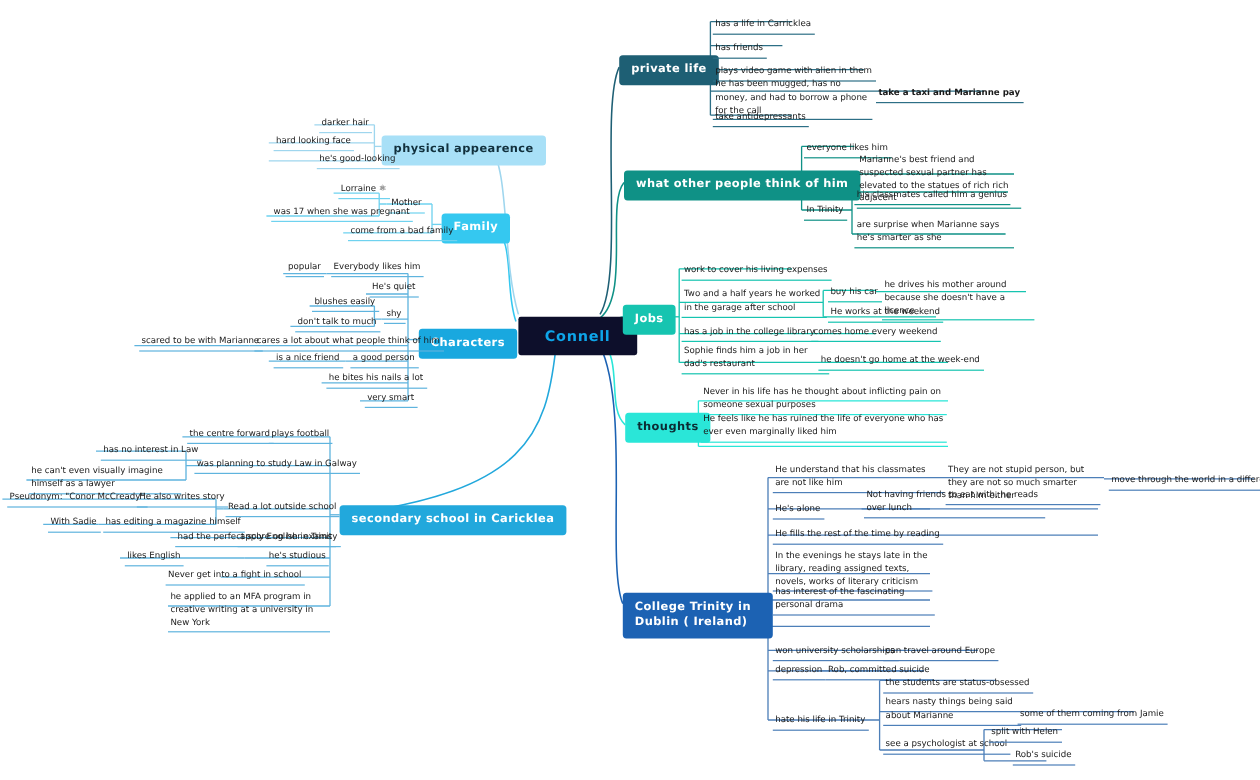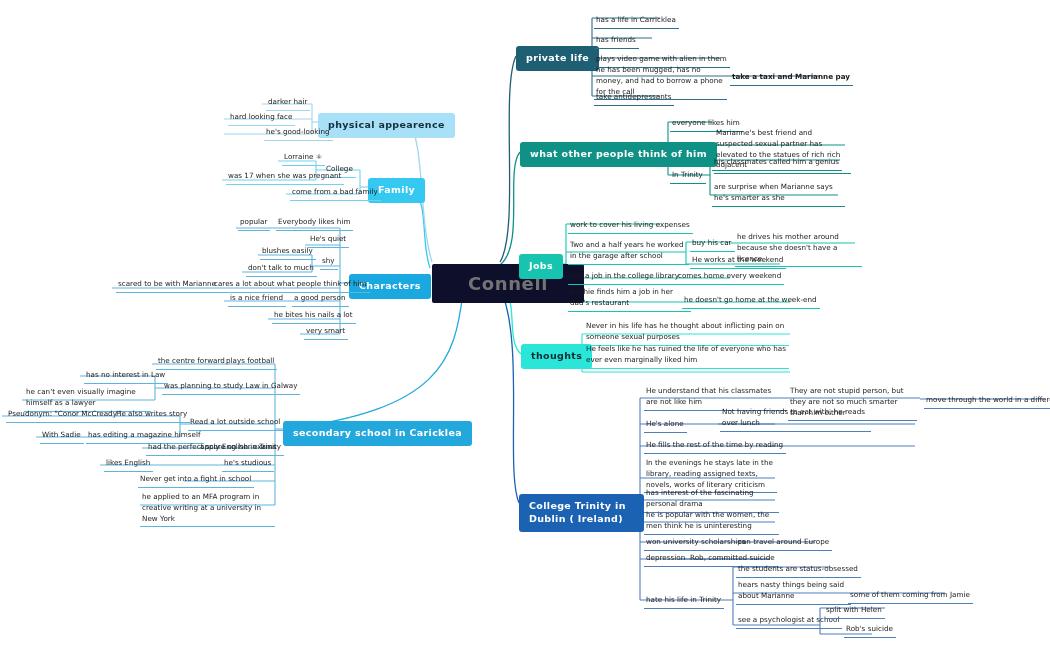--- a/index.html
+++ b/index.html
@@ -6,23 +6,23 @@
   body{
     width:1050px;height:650px;background:#ffffff;
     font-family:"DejaVu Sans","Liberation Sans",sans-serif;
     overflow:hidden;position:relative;
   }
   #canvas{position:absolute;left:0;top:0;width:1050px;height:650px;}
   svg.links{position:absolute;left:0;top:0;width:1050px;height:650px;pointer-events:none;}
 
   
   .root{
-    position:absolute;background:#0d0f2b;color:#737373;
-    font-size:18px;font-weight:700;letter-spacing:.6px;
-    padding:9px 36px;border-radius:2px;white-space:nowrap;
+    position:absolute;background:#0d0f2b;color:#0ea5e9;
+    font-size:12px;font-weight:700;letter-spacing:.6px;
+    padding:9px 22px;border-radius:2px;white-space:nowrap;
     display:flex;align-items:center;justify-content:center;
   }
 
   
   .bnode{
     position:absolute;color:#ffffff;font-size:9.5px;font-weight:700;
     letter-spacing:.35px;padding:6px 10px;border-radius:3px;
     line-height:1.35;
   }
   .bnode.wrap{white-space:normal;}
@@ -176,21 +176,20 @@
   <div class="leaf ul" style="left:584px;top:342px;width:200px;--lc:#2ae6d8;">He feels like he has ruined the life of everyone who has ever even marginally liked him</div>
 
   <div class="leaf ul" style="left:644px;top:384px;width:138px;--lc:#4d7fb8;">He understand that his classmates are not like him</div>
   <div class="leaf ul" style="left:788px;top:384px;width:124px;--lc:#4d7fb8;">They are not stupid person, but they are not so much smarter than him either</div>
   <div class="leaf nw ul" style="left:924px;top:393px;--lc:#4d7fb8;">move through the world in a different way</div>
   <div class="leaf nw ul" style="left:644px;top:417px;--lc:#4d7fb8;">He's alone</div>
   <div class="leaf ul" style="left:720px;top:405px;width:146px;--lc:#4d7fb8;">Not having friends to eat with, he reads over lunch</div>
   <div class="leaf nw ul" style="left:644px;top:438px;--lc:#4d7fb8;">He fills the rest of the time by reading</div>
   <div class="leaf ul" style="left:644px;top:456px;width:128px;--lc:#4d7fb8;">In the evenings he stays late in the library, reading assigned texts, novels, works of literary criticism</div>
   <div class="leaf ul" style="left:644px;top:486px;width:130px;--lc:#4d7fb8;">has interest of the fascinating personal drama</div>
-  <div class="leaf ul" style="left:644px;top:508px;width:130px;--lc:#4d7fb8;">he is popular with the women, the men think he is uninteresting</div>
   <div class="leaf nw ul" style="left:644px;top:535px;--lc:#4d7fb8;">won university scholarships</div>
   <div class="leaf nw ul" style="left:736px;top:535px;--lc:#4d7fb8;">can travel around Europe</div>
   <div class="leaf nw ul" style="left:644px;top:551px;--lc:#4d7fb8;">depression</div>
   <div class="leaf nw ul" style="left:688px;top:551px;--lc:#4d7fb8;">Rob, committed suicide</div>
   <div class="leaf nw ul" style="left:644px;top:593px;--lc:#4d7fb8;">hate his life in Trinity</div>
   <div class="leaf nw ul" style="left:736px;top:562px;--lc:#4d7fb8;">the students are status-obsessed</div>
   <div class="leaf ul" style="left:736px;top:578px;width:110px;--lc:#4d7fb8;">hears nasty things being said about Marianne</div>
   <div class="leaf nw ul" style="left:848px;top:588px;--lc:#4d7fb8;">some of them coming from Jamie</div>
   <div class="leaf nw ul" style="left:736px;top:613px;--lc:#4d7fb8;">see a psychologist at school</div>
   <div class="leaf nw ul" style="left:824px;top:603px;--lc:#4d7fb8;">split with Helen</div>
@@ -219,21 +218,21 @@
   <div class="leaf nw ul" style="left:320px;top:254px;--lc:#5fb4de;">shy</div>
   <div class="leaf nw ul" style="left:260px;top:244px;--lc:#5fb4de;">blushes easily</div>
   <div class="leaf nw ul" style="left:246px;top:261px;--lc:#5fb4de;">don't talk to much</div>
   <div class="leaf nw ul" style="left:212px;top:277px;--lc:#5fb4de;">cares a lot about what people think of him</div>
   <div class="leaf nw ul" style="left:116px;top:277px;--lc:#5fb4de;">scared to be with Marianne</div>
   <div class="leaf nw ul" style="left:292px;top:291px;--lc:#5fb4de;">a good person</div>
   <div class="leaf nw ul" style="left:228px;top:291px;--lc:#5fb4de;">is a nice friend</div>
   <div class="leaf nw ul" style="left:272px;top:308px;--lc:#5fb4de;">he bites his nails a lot</div>
   <div class="leaf nw ul" style="left:304px;top:324px;--lc:#5fb4de;">very smart</div>
 
-  <div class="leaf nw ul" style="left:324px;top:162px;--lc:#6fd2ef;">College</div>
+  <div class="leaf nw ul" style="left:324px;top:162px;--lc:#6fd2ef;">Mother</div>
   <div class="leaf nw ul" style="left:282px;top:150px;--lc:#6fd2ef;">Lorraine  ⚛</div>
   <div class="leaf nw ul" style="left:226px;top:169px;--lc:#6fd2ef;">was 17 when she was pregnant</div>
   <div class="leaf nw ul" style="left:290px;top:185px;--lc:#6fd2ef;">come from a bad family</div>
 
   <div class="leaf nw ul" style="left:266px;top:95px;--lc:#9fd6ee;">darker hair</div>
   <div class="leaf nw ul" style="left:228px;top:110px;--lc:#9fd6ee;">hard looking face</div>
   <div class="leaf nw ul" style="left:228px;top:125px;margin-left:36px;--lc:#9fd6ee;">he's good-looking</div>
 
 </div>
 

